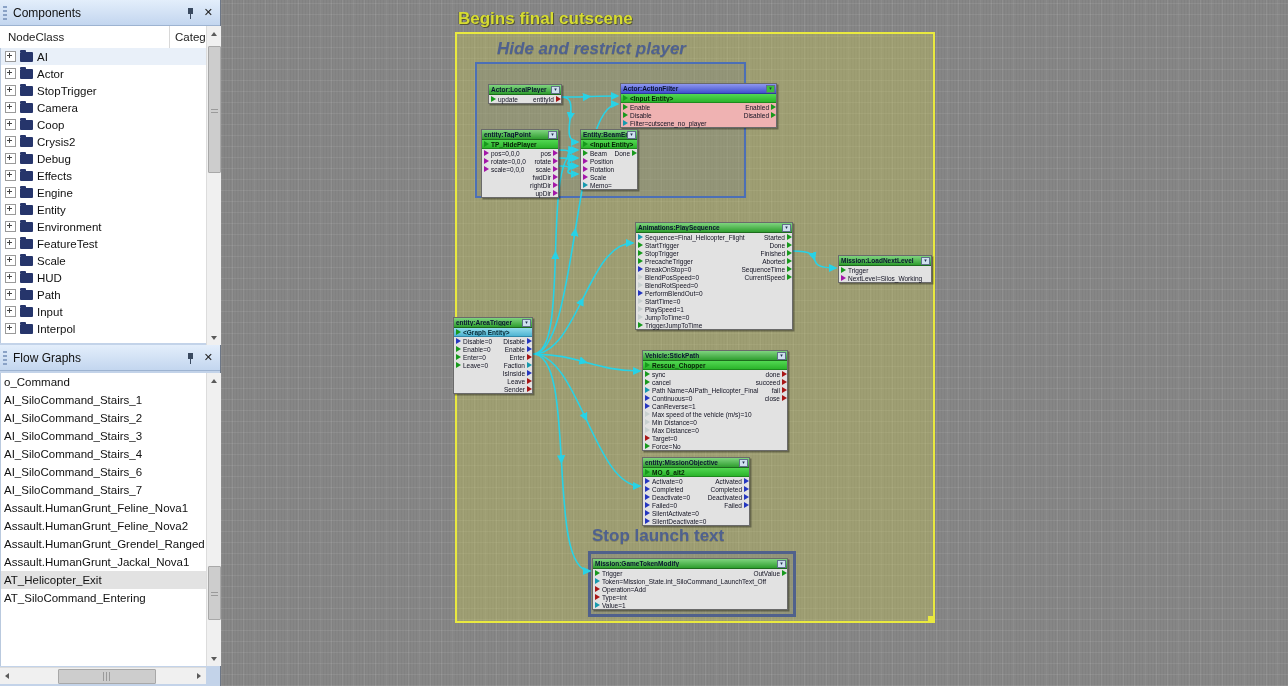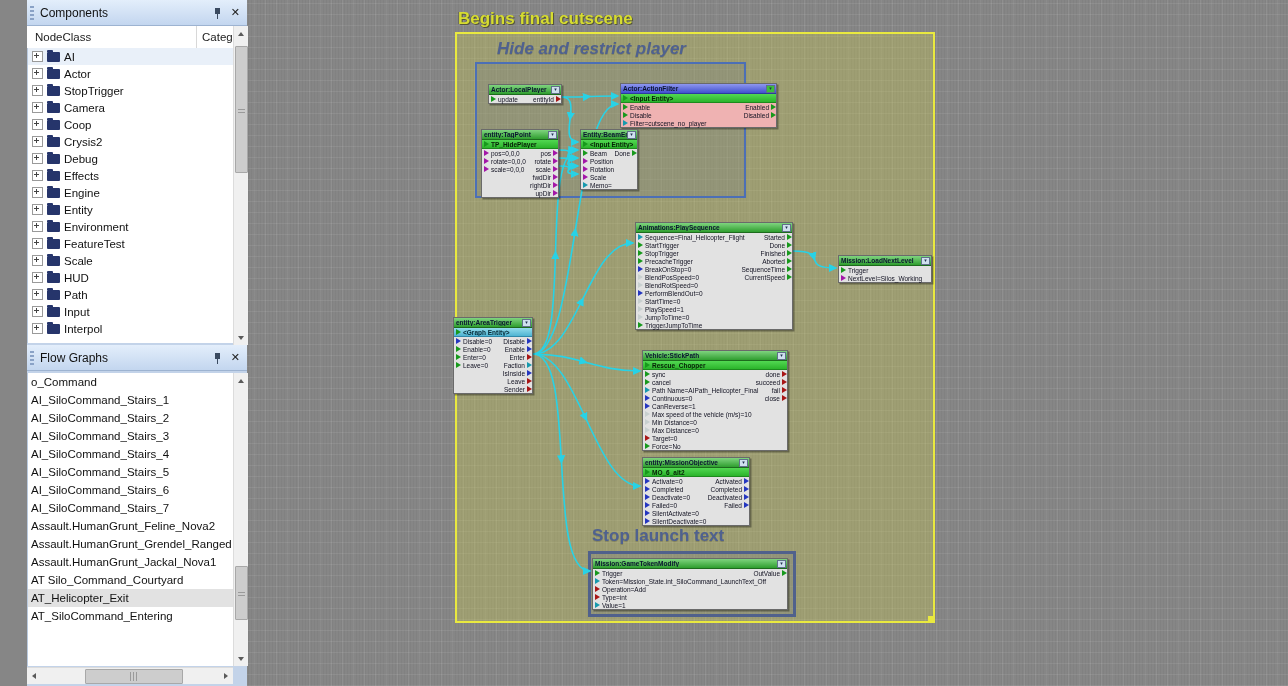--- a/index.html
+++ b/index.html
@@ -37,21 +37,21 @@
   .nentity{height:8px;display:flex;align-items:center;gap:2px;padding:0 2px;font-weight:bold;
     background:linear-gradient(#52d852,#2bb42b);border-bottom:1px solid #1d8a1d;color:#062006;white-space:nowrap;overflow:hidden;}
   .nentity.cyan{background:linear-gradient(#93dcec,#4fb4d2);border-bottom:1px solid #2f88a8;color:#062a36;}
   .nrow{height:8px;display:flex;align-items:center;gap:2px;padding:0 2px;white-space:nowrap;}
   .nin{display:flex;align-items:center;gap:2px;min-width:0;}
   .nout{margin-left:auto;display:flex;align-items:center;gap:2px;}
   .pa{width:0;height:0;border:3px solid transparent;border-right:0;border-left:5px solid #000;flex:none;}
   .pa.out{margin-right:-2px;}
 
   
-  #dock{position:absolute;left:0;top:0;width:220px;height:686px;background:#c3d3e9;z-index:20;margin-left:27px;}
+  #dock{position:absolute;left:0;top:0;width:220px;height:686px;background:#c3d3e9;z-index:20;}
   .panel{position:absolute;left:0;width:220px;}
   .tbar{height:25px;background:linear-gradient(#e3eefb,#c3d6ef);border-bottom:1px solid #9db3d1;
     display:flex;align-items:center;position:relative;}
   .grip{width:4px;height:15px;margin:0 6px 0 3px;
     background-image:repeating-linear-gradient(0deg,#8aa2c6 0 2px,transparent 2px 4px);}
   .tbar .cap{font-size:12px;color:#111;flex:1;}
   .pin{width:11px;height:12px;position:relative;margin-right:8px;}
   .pin::before{content:"";position:absolute;left:3px;top:1px;width:5px;height:6px;background:#3a4a60;}
   .pin::after{content:"";position:absolute;left:5px;top:7px;width:1px;height:5px;background:#3a4a60;}
   .xbtn{font-size:11px;font-weight:bold;color:#222;margin-right:7px;line-height:11px;}
@@ -802,39 +802,36 @@
         <div class="frow">
           <span>AI_SiloCommand_Stairs_2</span>
         </div>
         <div class="frow">
           <span>AI_SiloCommand_Stairs_3</span>
         </div>
         <div class="frow">
           <span>AI_SiloCommand_Stairs_4</span>
         </div>
         <div class="frow">
-          <span>AI_SiloCommand_Stairs_5</span>
-        </div>
-        <div class="frow">
           <span>AI_SiloCommand_Stairs_6</span>
         </div>
         <div class="frow">
           <span>AI_SiloCommand_Stairs_7</span>
         </div>
         <div class="frow">
+          <span>Assault.HumanGrunt_Feline_Nova1</span>
+        </div>
+        <div class="frow">
           <span>Assault.HumanGrunt_Feline_Nova2</span>
         </div>
         <div class="frow">
           <span>Assault.HumanGrunt_Grendel_Ranged</span>
         </div>
         <div class="frow">
           <span>Assault.HumanGrunt_Jackal_Nova1</span>
-        </div>
-        <div class="frow">
-          <span>AT Silo_Command_Courtyard</span>
         </div>
         <div class="frow sel">
           <span>AT_Helicopter_Exit</span>
         </div>
         <div class="frow">
           <span>AT_SiloCommand_Entering</span>
         </div>
       </div>
     <div class="vscroll" style="left:206px;top:28px;height:293px;">
       <div class="sbtn" style="top:0;">

